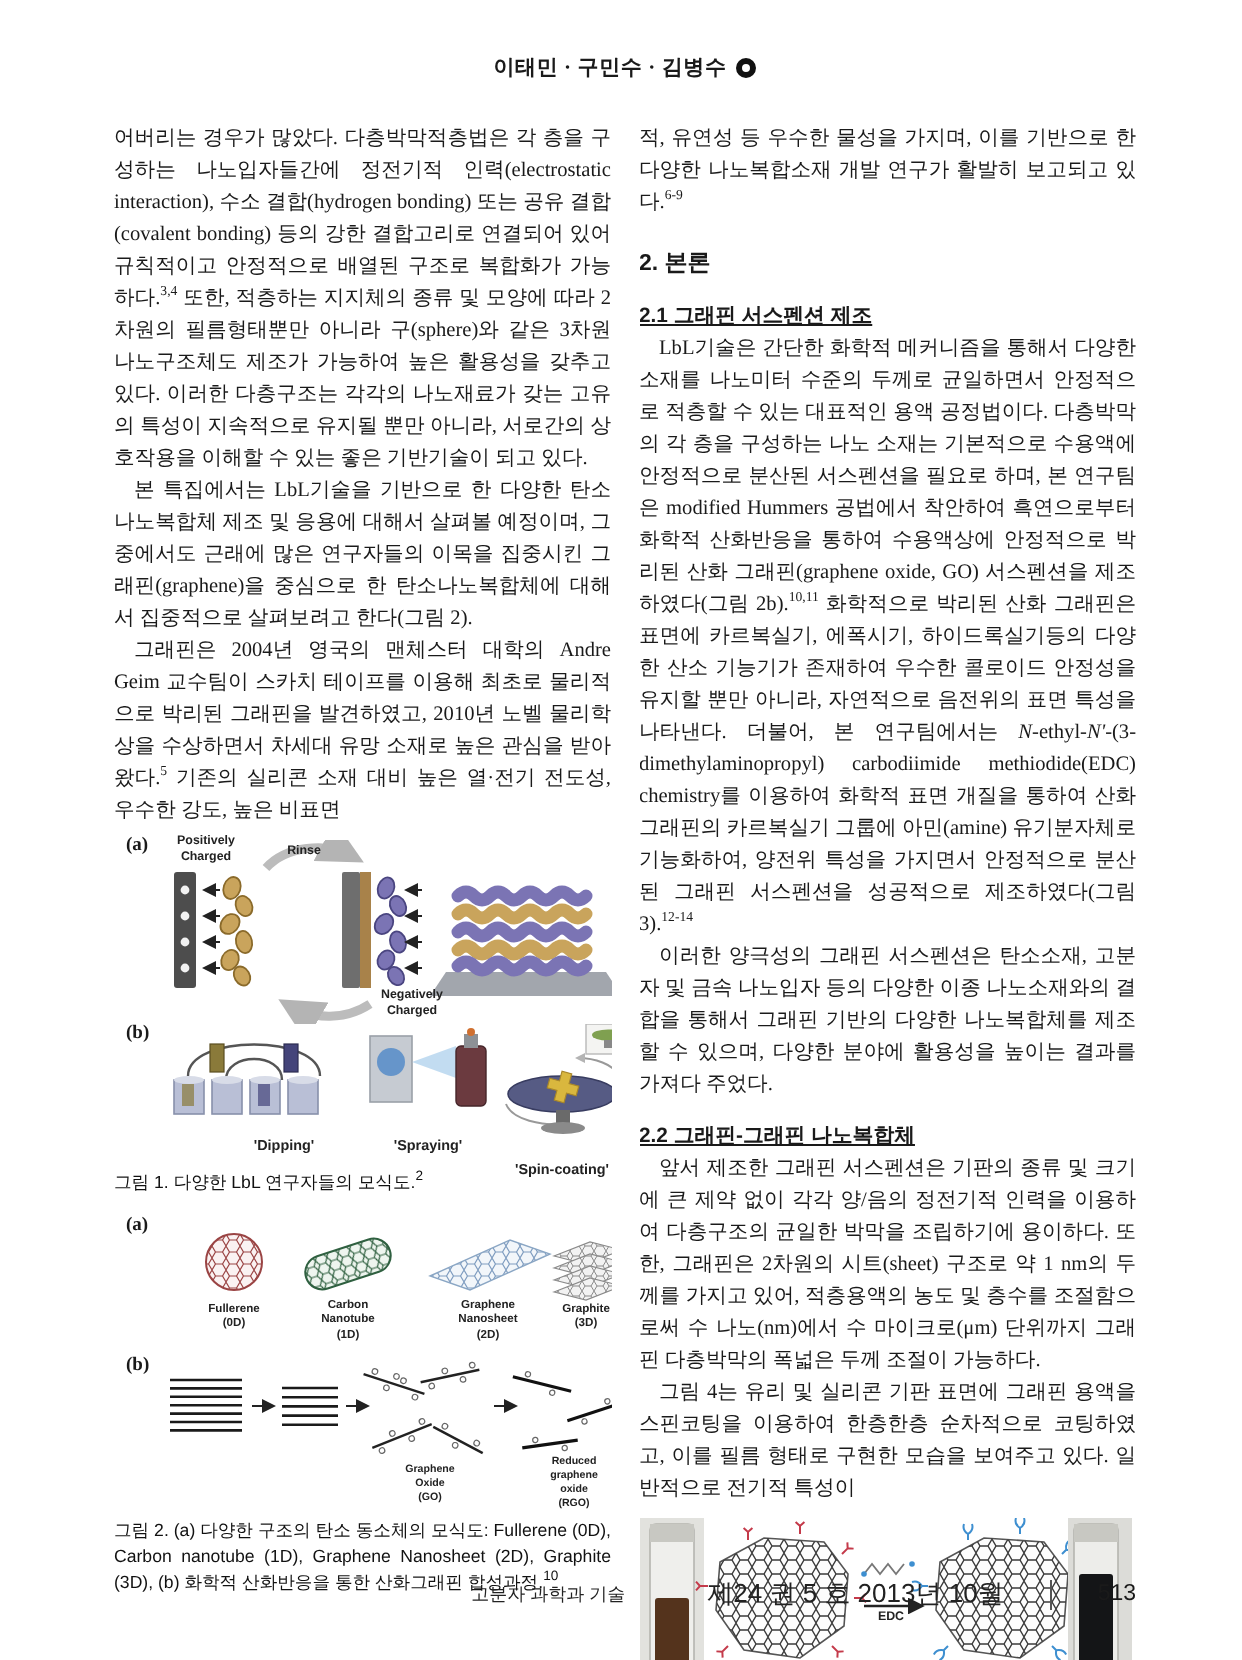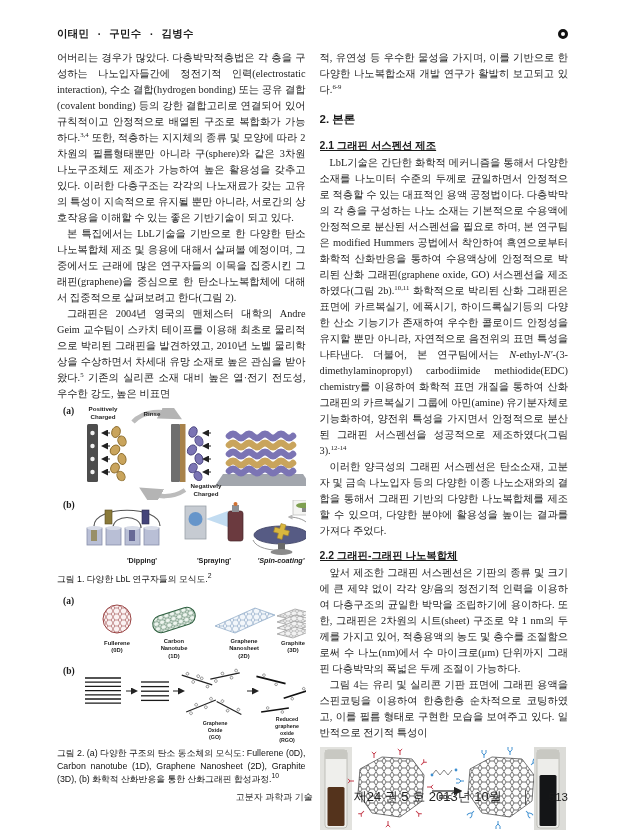--- a/index.html
+++ b/index.html
@@ -1,20 +1,20 @@
 <!DOCTYPE html>
 <html style="--c-text: #1a1a1a; --c-gold: #c9a45c; --c-gold_dark: #8a6a2a; --c-purple: #7b74b4; --c-purple_dark: #4a4580; --c-red_group: #c43a4a; --c-blue_group: #3e8fd0;"><head>
 <meta charset="utf-8">
 <style>
   html,body{margin:0;padding:0;background:#dedede;}
   .page{position:relative;width:621px;height:830px;background:#fff;margin:0 auto;
         box-sizing:border-box;padding:26px 53px 0 57px;overflow:hidden;
         font-family:"Liberation Serif","DejaVu Serif",serif;color:var(--c-text,#1a1a1a);}
-  header.phead{display:flex;justify-content:space-between;align-items:center;gap:5px;height:16px;
-        margin-bottom:8px;font-family:Liberation Mono, monospace;}
+  header.phead{display:flex;justify-content:center;align-items:center;gap:5px;height:16px;
+        margin-bottom:20px;font-family:Liberation Serif, serif;}
   .authors{font-weight:bold;font-size:10.5px;letter-spacing:0.3px;}
   .badge{width:4px;height:4px;background:#fff;border:3px solid #111;border-radius:50%;display:inline-block;}
   .columns{display:flex;gap:14px;}
   .col{flex:1;min-width:0;overflow:hidden;}
   p.body{font-size:10.3px;line-height:16px;text-align:justify;margin:0;}
   p.indent{text-indent:10px;}
   sup{font-size:6.8px;line-height:0;}
   .b{font-weight:normal;}
   .i{font-style:italic;}
   h2.sec{font-family:"Liberation Sans","DejaVu Sans",sans-serif;font-size:11.5px;margin:14px 0 12px;}
@@ -164,21 +164,21 @@
               <rect x="221" y="43" width="7" height="8" fill="#6a6a6a"></rect>
               <ellipse cx="224.5" cy="52" rx="11" ry="3" fill="#8a8a8a"></ellipse>
               <rect x="236" y="0" width="22" height="15" fill="#f4f4f2" stroke="#b8b8b8" stroke-width="0.7"></rect>
               <ellipse cx="247" cy="5.5" rx="8" ry="2.8" fill="#7fa050"></ellipse>
               <rect x="245" y="8" width="4" height="4" fill="#888"></rect>
             </g>
           </svg>
           <span class="plabel" style="left:6px;top:0;">(b)</span>
           <span class="flabel f72" style="left:44px;top:57px;width:82px;">'Dipping'</span>
           <span class="flabel f72" style="left:124px;top:57px;width:66px;">'Spraying'</span>
-          <span class="flabel f72" style="left:190px;top:57px;width:68px;font-style:italic;">'Spin-coating'</span>
+          <span class="flabel f72" style="left:190px;top:69px;width:68px;">'Spin-coating'</span>
         </div>
         <figcaption><span class="b">그림 1.</span><span> 다양한 LbL 연구자들의 모식도.</span><sup>2</sup></figcaption>
       </figure>
 
       <figure style="margin-top:10px;">
         <div class="figpanel" style="height:68px;">
           <svg width="258" height="46" viewBox="0 0 258 46">
             <defs>
               <pattern id="hxR" width="7" height="6" patternUnits="userSpaceOnUse">
                   <path d="M1.75,0 L5.25,0 L7,3 L5.25,6 L1.75,6 L0,3 Z" fill="none" stroke="#9a4444" stroke-width="0.6"></path>

